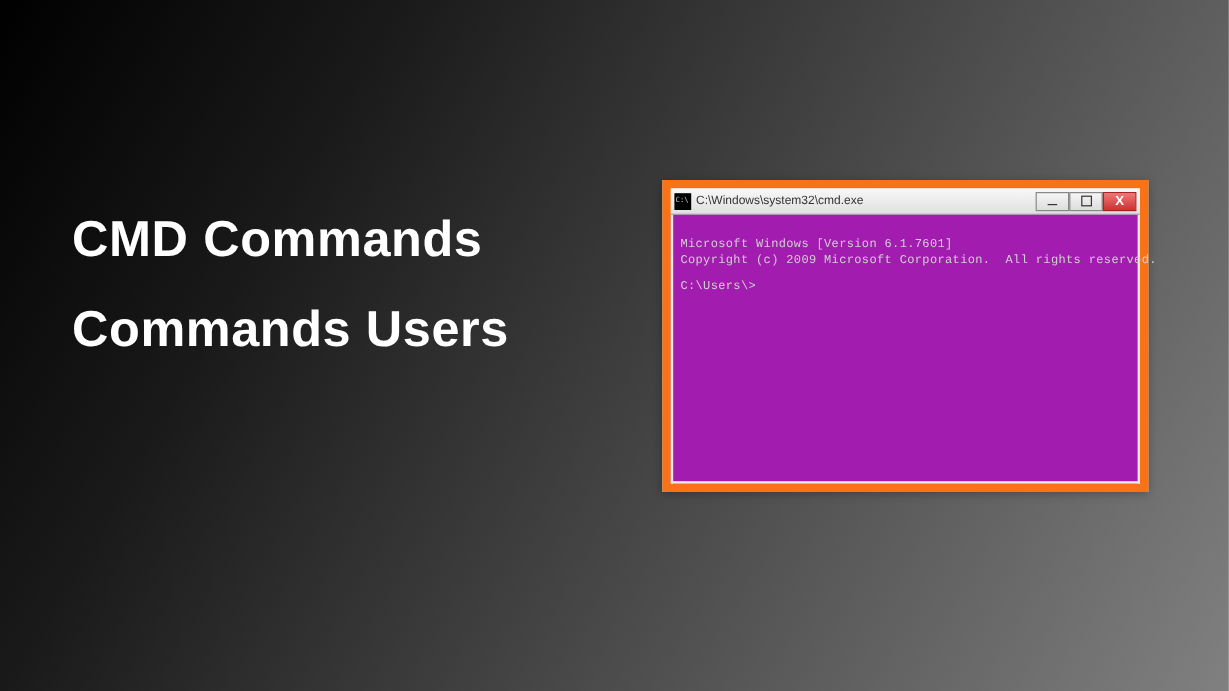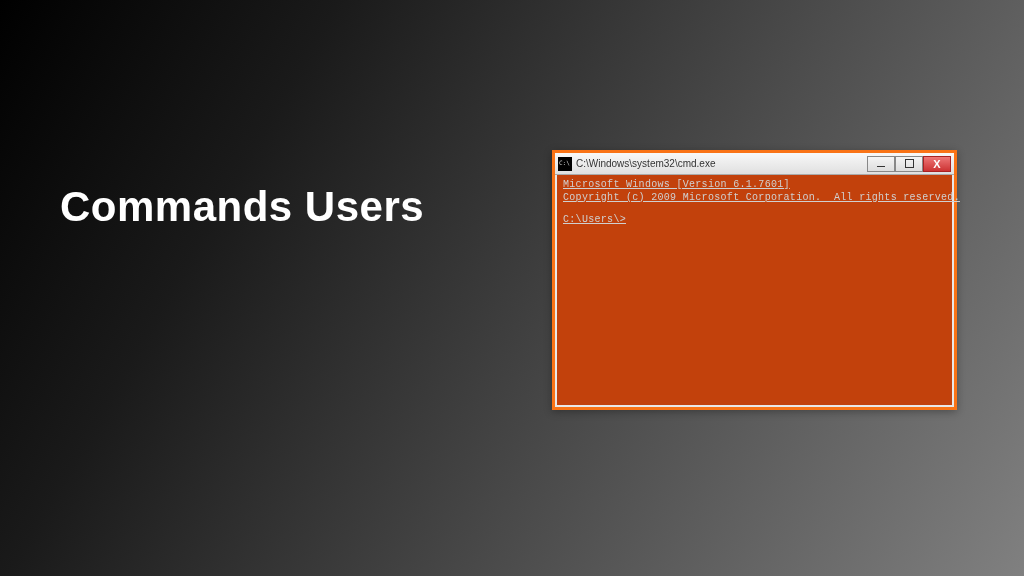--- a/index.html
+++ b/index.html
@@ -34,21 +34,21 @@
     .heading-line-3 {
       margin-top: 8px;
     }
     .cmd-window {
       position: absolute;
       left: 552px;
       top: 150px;
       width: 405px;
       height: 260px;
       background: #e8e8e8;
-      border: 3px solid #f97316;
+      border: 7px solid #f97316;
       box-shadow: 0 2px 8px rgba(0,0,0,0.3);
     }
     .titlebar {
       height: 22px;
       background: linear-gradient(to bottom, #f8f8f8, #e0e0e0);
       border-bottom: 1px solid #aaa;
       display: flex;
       align-items: center;
       padding: 0 3px;
     }
@@ -105,43 +105,43 @@
       display: block;
     }
     .window-btn.close {
       background: linear-gradient(to bottom, #e77, #c33);
       border-color: #a22;
       color: #fff;
       font-size: 11px;
       font-weight: bold;
     }
     .terminal-area {
-      background: #c2410c;
+      background: #a21caf;
       height: calc(100% - 22px);
-      padding: 4px 6px;
+      padding: 20px 6px;
       font-family: "Courier New", monospace;
       font-size: 10px;
       color: #d0d0d0;
       line-height: 1.25;
       border: 2px solid #e8e8e8;
       border-top: none;
-      text-decoration: underline;
     }
     .terminal-line {
       white-space: pre;
       letter-spacing: 0.3px;
     }
     .prompt-line {
       margin-top: 10px;
     }
   </style>
 </head>
 <body>
 
 <div class="heading-container">
+  <div class="heading-line">CMD Commands</div>
   <div class="heading-line heading-line-3">Commands Users</div>
 </div>
 
 <div class="cmd-window">
   <div class="titlebar">
     <span class="titlebar-icon"></span>
     <span class="titlebar-text">C:\Windows\system32\cmd.exe</span>
     <div class="window-controls">
       <div class="window-btn minimize"></div>
       <div class="window-btn maximize"></div>

